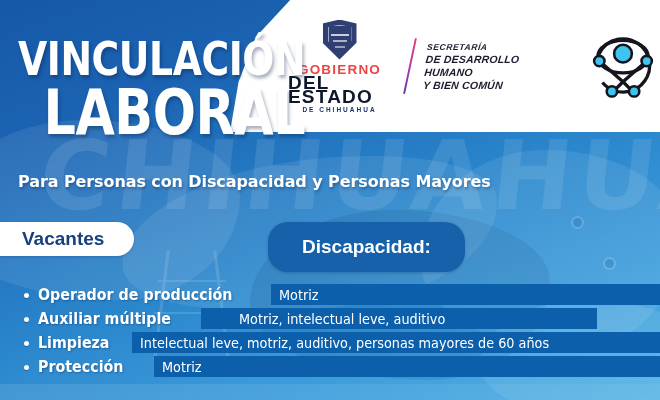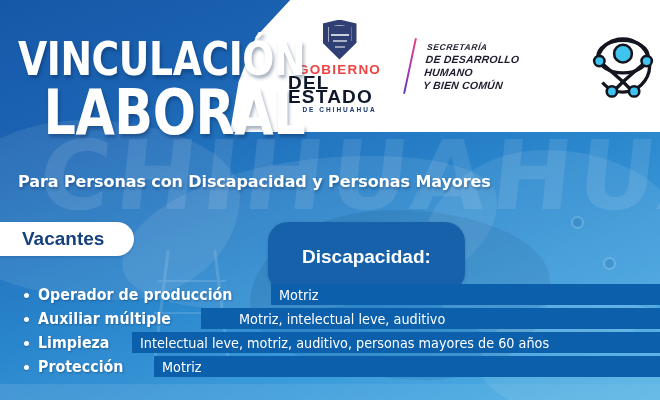--- a/index.html
+++ b/index.html
@@ -105,21 +105,21 @@
   
   .pill-vac{
     position:absolute;left:-18px;top:222px;height:34px;
     padding:0 30px 0 40px;background:#ffffff;border-radius:20px;
     display:flex;align-items:center;
     color:#17407f;font-weight:bold;font-size:19px;
     box-shadow:0 1px 3px rgba(0,30,70,.2);
   }
   .pill-dis{
     position:absolute;left:268px;top:222px;height:34px;
-    padding:18px 34px;background:#1761ab;border-radius:20px;
+    padding:8px 34px;background:#1761ab;border-radius:20px;
     display:flex;align-items:center;
     color:#ffffff;font-weight:bold;font-size:19px;
     box-shadow:0 1px 3px rgba(0,30,70,.25);
   }
 
   
   .list{position:absolute;left:24px;top:283px;width:636px;}
   .row{position:relative;height:24px;display:flex;align-items:center;}
   .dot{
     width:5px;height:5px;border-radius:50%;background:#ffffff;flex:0 0 auto;margin-right:9px;
@@ -233,21 +233,21 @@
 
   <div class="list">
       <div class="row">
         <div class="hl" style="left: 247px; width: 389px;">
           <span>Motriz</span>
         </div>
         <div class="dot"></div>
         <div class="job">Operador de producción</div>
       </div>
       <div class="row">
-        <div class="hl" style="left: 177px; width: 459px; padding-left: 38px;">
+        <div class="hl" style="left: 177px; width: 396px; padding-left: 38px;">
           <span>Motriz, intelectual leve, auditivo</span>
         </div>
         <div class="dot"></div>
         <div class="job">Auxiliar múltiple</div>
       </div>
       <div class="row">
         <div class="hl" style="left: 108px; width: 528px;">
           <span>Intelectual leve, motriz, auditivo, personas mayores de 60 años</span>
         </div>
         <div class="dot"></div>

